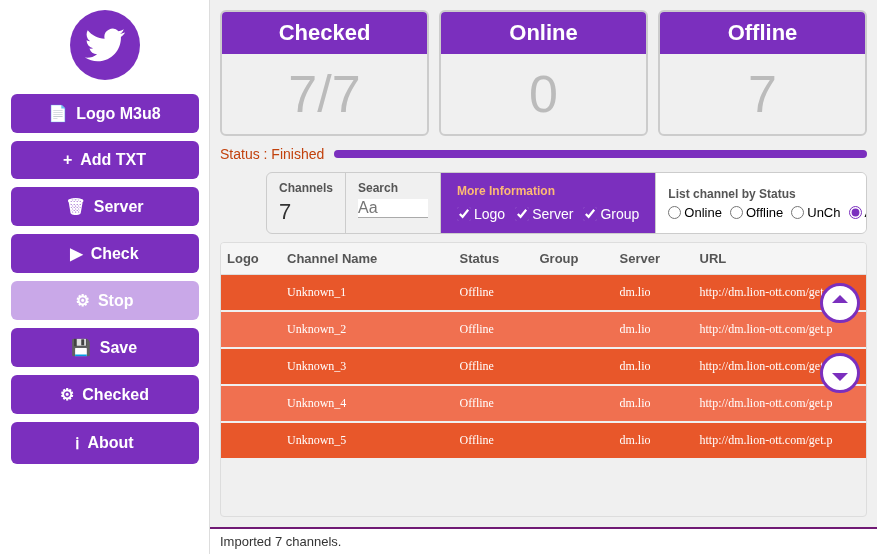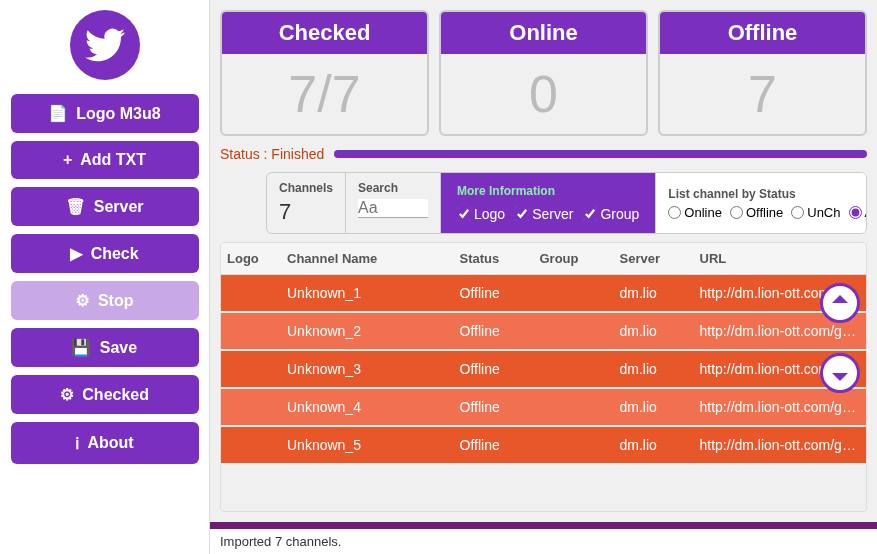--- a/index.html
+++ b/index.html
@@ -38,39 +38,39 @@
     .filter-label { font-size: 12px; color: #555; font-weight: bold; }
     .filter-channels-value { font-size: 22px; color: #333; }
     .filter-search-input { border: none; border-bottom: 1px solid #aaa; outline: none; font-size: 16px; width: 70px; color: #555; }
     .filter-checkboxes { display: flex; align-items: center; gap: 10px; padding-top: 4px; }
     .filter-check-item { display: flex; align-items: center; gap: 3px; font-size: 14px; }
     .filter-check-item input[type=checkbox] { accent-color: #7b2fbe; width: 14px; height: 14px; }
     .filter-radios { display: flex; align-items: center; gap: 8px; }
     .filter-radio-item { display: flex; align-items: center; gap: 3px; font-size: 13px; }
     .filter-radio-item input[type=radio] { accent-color: #7b2fbe; }
     .filter-section-info { background: #7b2fbe; color: white; display: flex; flex-direction: column; justify-content: center; padding: 8px 16px; }
-    .filter-section-info .filter-label { color: #86efac; }
+    .filter-section-info .filter-label { color: #fdba74; }
     .filter-section-status { background: white; display: flex; flex-direction: column; justify-content: center; }
 
     
     .table-container { flex: 1; overflow: hidden; position: relative; border: 1px solid #ddd; border-radius: 4px; }
     .table-header { display: grid; grid-template-columns: 60px 1fr 80px 80px 80px 1fr; background: #f5f5f5; border-bottom: 1px solid #ddd; }
     .table-header-cell { padding: 8px 6px; font-size: 13px; color: #555; font-weight: bold; }
     .table-body { overflow-y: auto; height: calc(100% - 36px); }
     .table-row { display: grid; grid-template-columns: 60px 1fr 80px 80px 80px 1fr; background: #e8572a; margin-bottom: 2px; }
     .table-row:nth-child(odd) { background: #e8572a; }
     .table-row:nth-child(even) { background: #f07050; }
-    .table-cell { padding: 10px 6px; font-size: 14px; color: white; overflow: hidden; text-overflow: ellipsis; white-space: nowrap; }
+    .table-cell { padding: 10px 6px; font-size: 12px; color: white; overflow: hidden; text-overflow: ellipsis; white-space: nowrap; font-family: Liberation Serif, serif; }
 
     
     .scroll-buttons { position: absolute; right: 6px; top: 40px; display: flex; flex-direction: column; gap: 30px; }
     .scroll-btn { width: 40px; height: 40px; border-radius: 50%; border: 3px solid #7b2fbe; background: white; display: flex; align-items: center; justify-content: center; cursor: pointer; }
     .scroll-btn svg { width: 24px; height: 24px; fill: #7b2fbe; }
 
-    .bottom-status { padding: 5px 10px; font-size: 13px; color: #333; background: #fff; border-top: 7px solid #701a75; }
+    .bottom-status { padding: 5px 10px; font-size: 13px; color: #333; background: #fff; border-top: 2px solid #701a75; }
   </style>
 </head>
 <body>
 
 <div class="app-container">
 
   <div class="sidebar">
     <div class="sidebar-logo">
       <svg viewBox="0 0 24 24" xmlns="http://www.w3.org/2000/svg">
         <path d="M23.954 4.569a10 10 0 01-2.825.775 4.958 4.958 0 002.163-2.723c-.951.555-2.005.959-3.127 1.184a4.92 4.92 0 00-8.384 4.482C7.691 8.094 4.066 6.13 1.64 3.161a4.822 4.822 0 00-.666 2.475c0 1.71.87 3.213 2.188 4.096a4.904 4.904 0 01-2.228-.616v.061a4.923 4.923 0 003.946 4.827 4.996 4.996 0 01-2.212.085 4.937 4.937 0 004.604 3.417 9.868 9.868 0 01-6.102 2.105c-.39 0-.779-.023-1.17-.067a13.995 13.995 0 007.557 2.209c9.054 0 13.999-7.496 13.999-13.986 0-.209 0-.42-.015-.63a9.936 9.936 0 002.46-2.548l-.047-.02z"></path>

